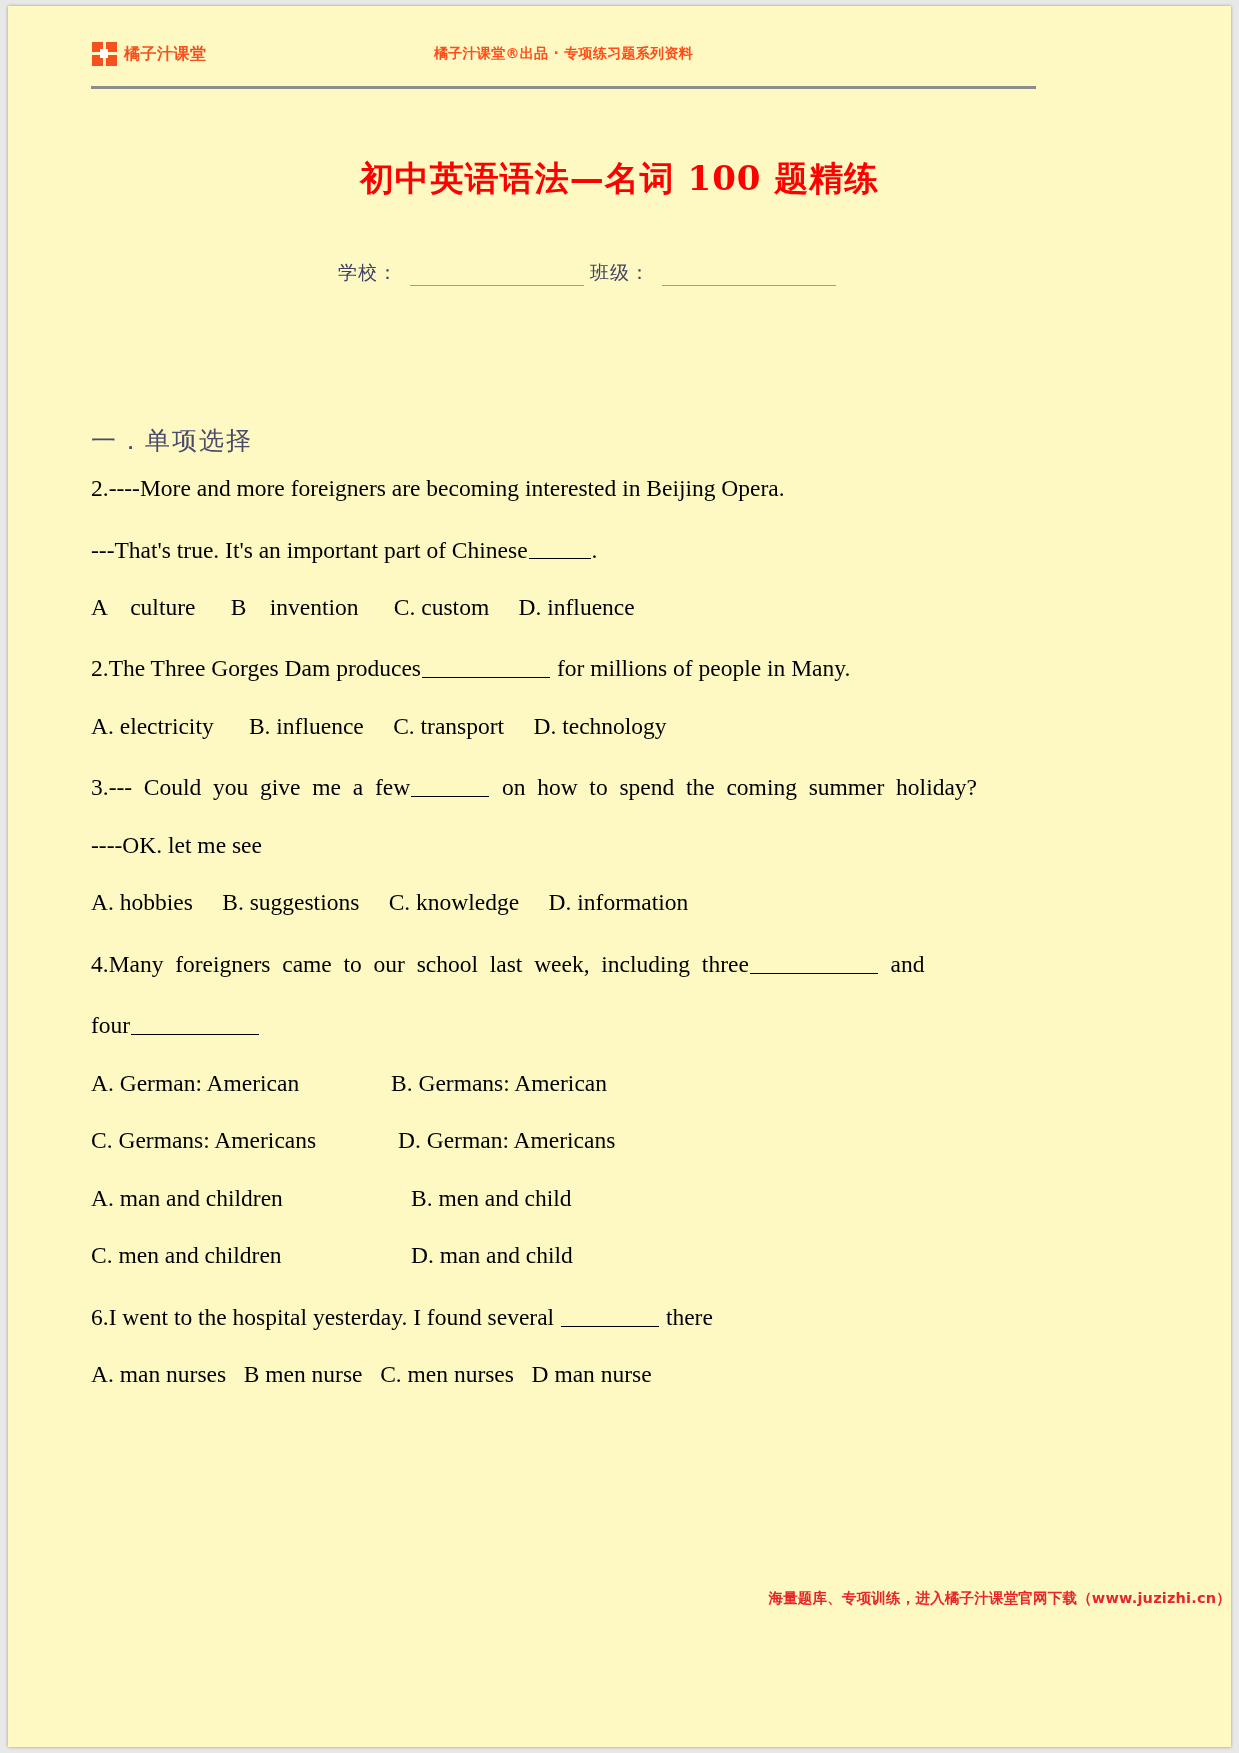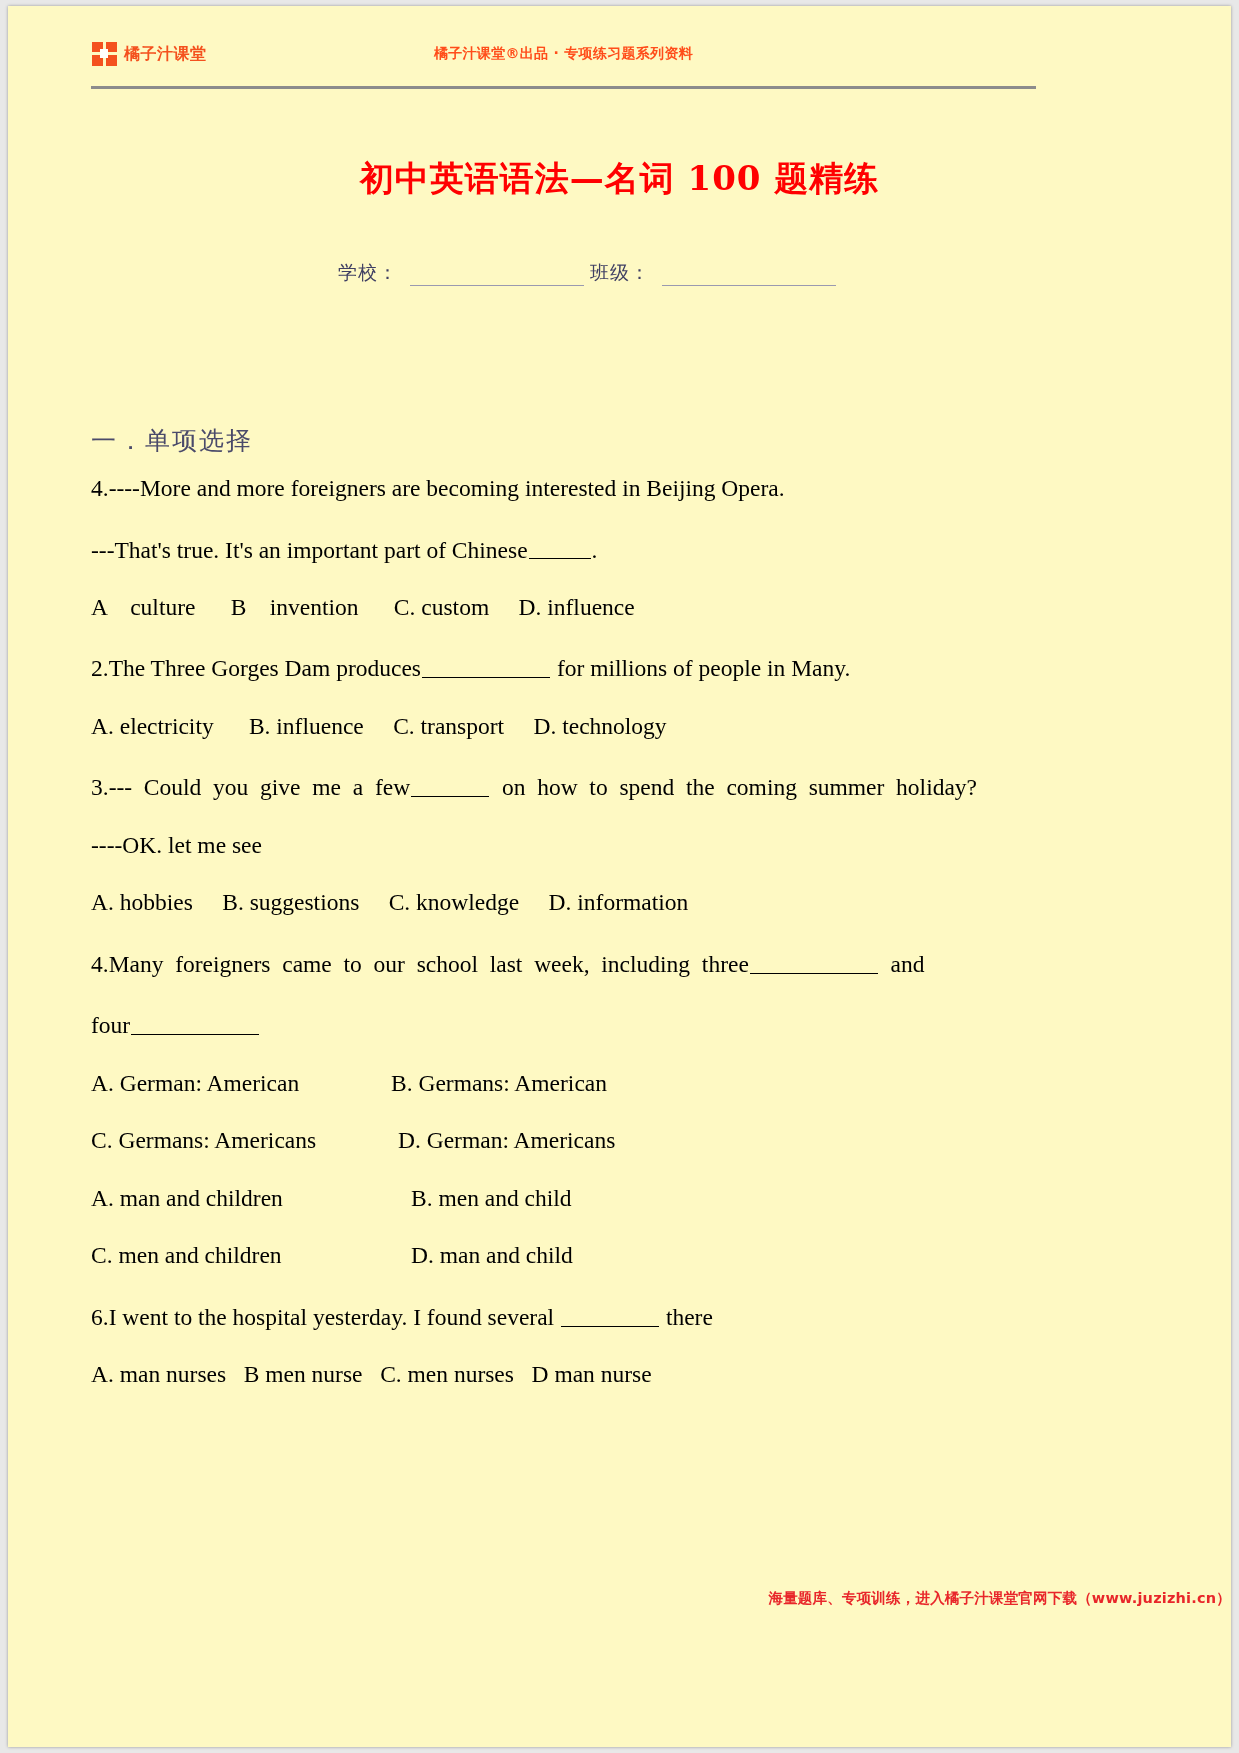--- a/index.html
+++ b/index.html
@@ -213,21 +213,21 @@
         <span class="info-label">班级：</span>
         <span class="info-line"></span>
       </div>
     </div>
   </div>
 
   <div class="content">
 
     <div class="section-heading">一．单项选择</div>
 
-    <div class="q-line">4.----More and more foreigners are becoming interested in Beijing Opera.</div>
+    <div class="q-line">2.----More and more foreigners are becoming interested in Beijing Opera.</div>
     <div class="q-line"><span>---That's true. It's an important part of Chinese</span><span class="blank b-sm"></span><span>.</span></div>
     <div class="q-line">A    culture      B    invention      C. custom     D. influence</div>
 
     <div class="q-line"><span>2.The Three Gorges Dam produces</span><span class="blank b-xl"></span><span> for millions of people in Many.</span></div>
     <div class="q-line">A. electricity      B. influence     C. transport     D. technology</div>
 
     <div class="q-line"><span>3.---  Could  you  give  me  a  few</span><span class="blank b-md"></span><span>  on  how  to  spend  the  coming  summer  holiday?</span></div>
     <div class="q-line">----OK. let me see</div>
     <div class="q-line">A. hobbies     B. suggestions     C. knowledge     D. information</div>
 

